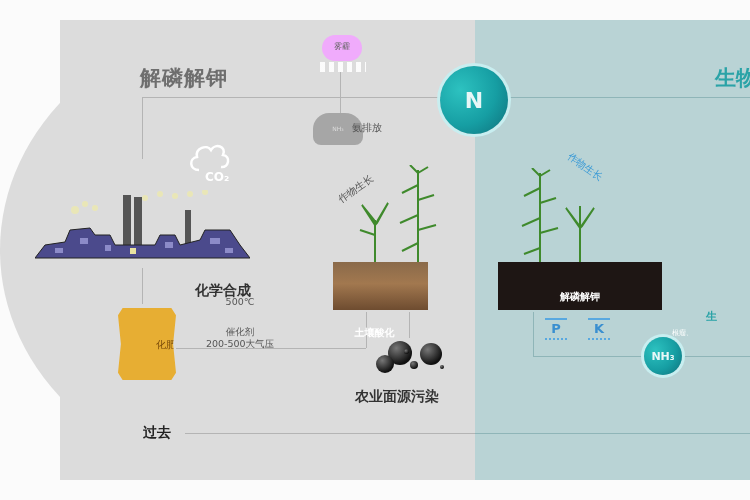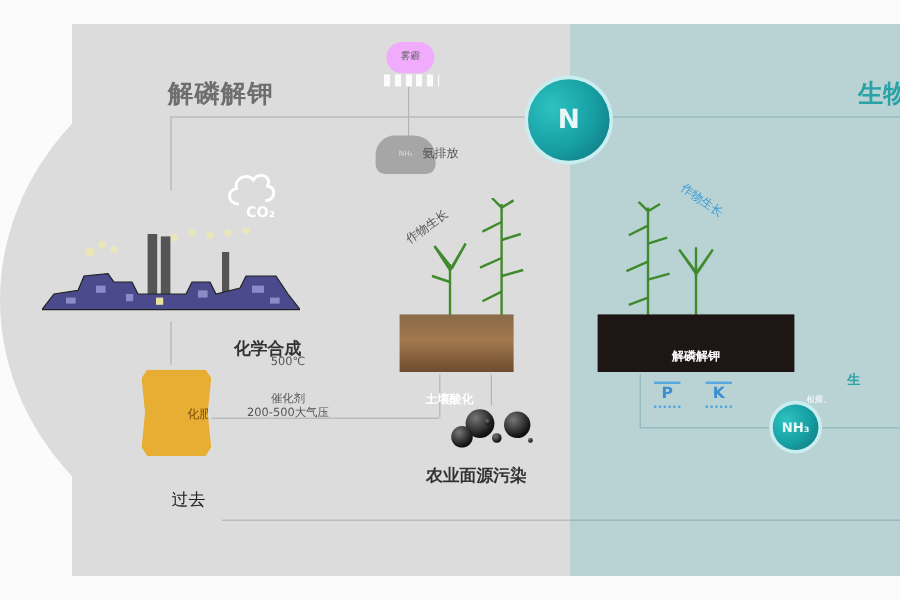--- a/index.html
+++ b/index.html
@@ -40,21 +40,21 @@
                background:linear-gradient(180deg,#8a6a4a 0%,#a2784f 45%,#6e4c30 100%); }
   .soil-left span { position:absolute; left:0; right:12px; top:24px; text-align:center; font-size:10px; color:#fff; font-weight:bold;margin-top:40px; }
   .soil-right { left:498px; top:262px; width:128px; height:48px; background:#1e1614;padding-left:36px; }
   .soil-right span { position:absolute; left:0; right:0; top:28px; text-align:center; font-size:10px; color:#fff; font-weight:bold; }
   .pollution-label { left:355px; top:388px; font-size:14px; font-weight:bold; color:#333; }
   .ball { position:absolute; border-radius:50%; background:radial-gradient(circle at 35% 30%, #777, #111 70%); }
   .growth-tag { position:absolute; font-size:10px; color:#555; transform:rotate(-35deg); }
   .growth-tag-right { color:#3a9ad6; }
   .pk-box { position:absolute; width:22px; height:18px; border-top:2px solid #58a8e0; border-bottom:2px dotted #58a8e0;
             color:#3a8fd0; font-weight:bold; font-size:13px; text-align:center; line-height:18px; }
-  .past-label { left:143px; top:408px; font-size:14px; font-weight:normal; color:#222; }
+  .past-label { left:143px; top:424px; font-size:14px; font-weight:bold; color:#222; }
   .bio-small { left:706px; top:309px; font-size:11px; color:#2aa3a7; font-weight:bold; }
   .bio-sub { left:672px; top:328px; font-size:7px; color:#fff;text-align:right; }
 </style>
 </head>
 <body>
 
 <div class="panel-left"></div>
 <div class="panel-right"></div>
 
 <div class="abs title-left">解磷解钾</div>

